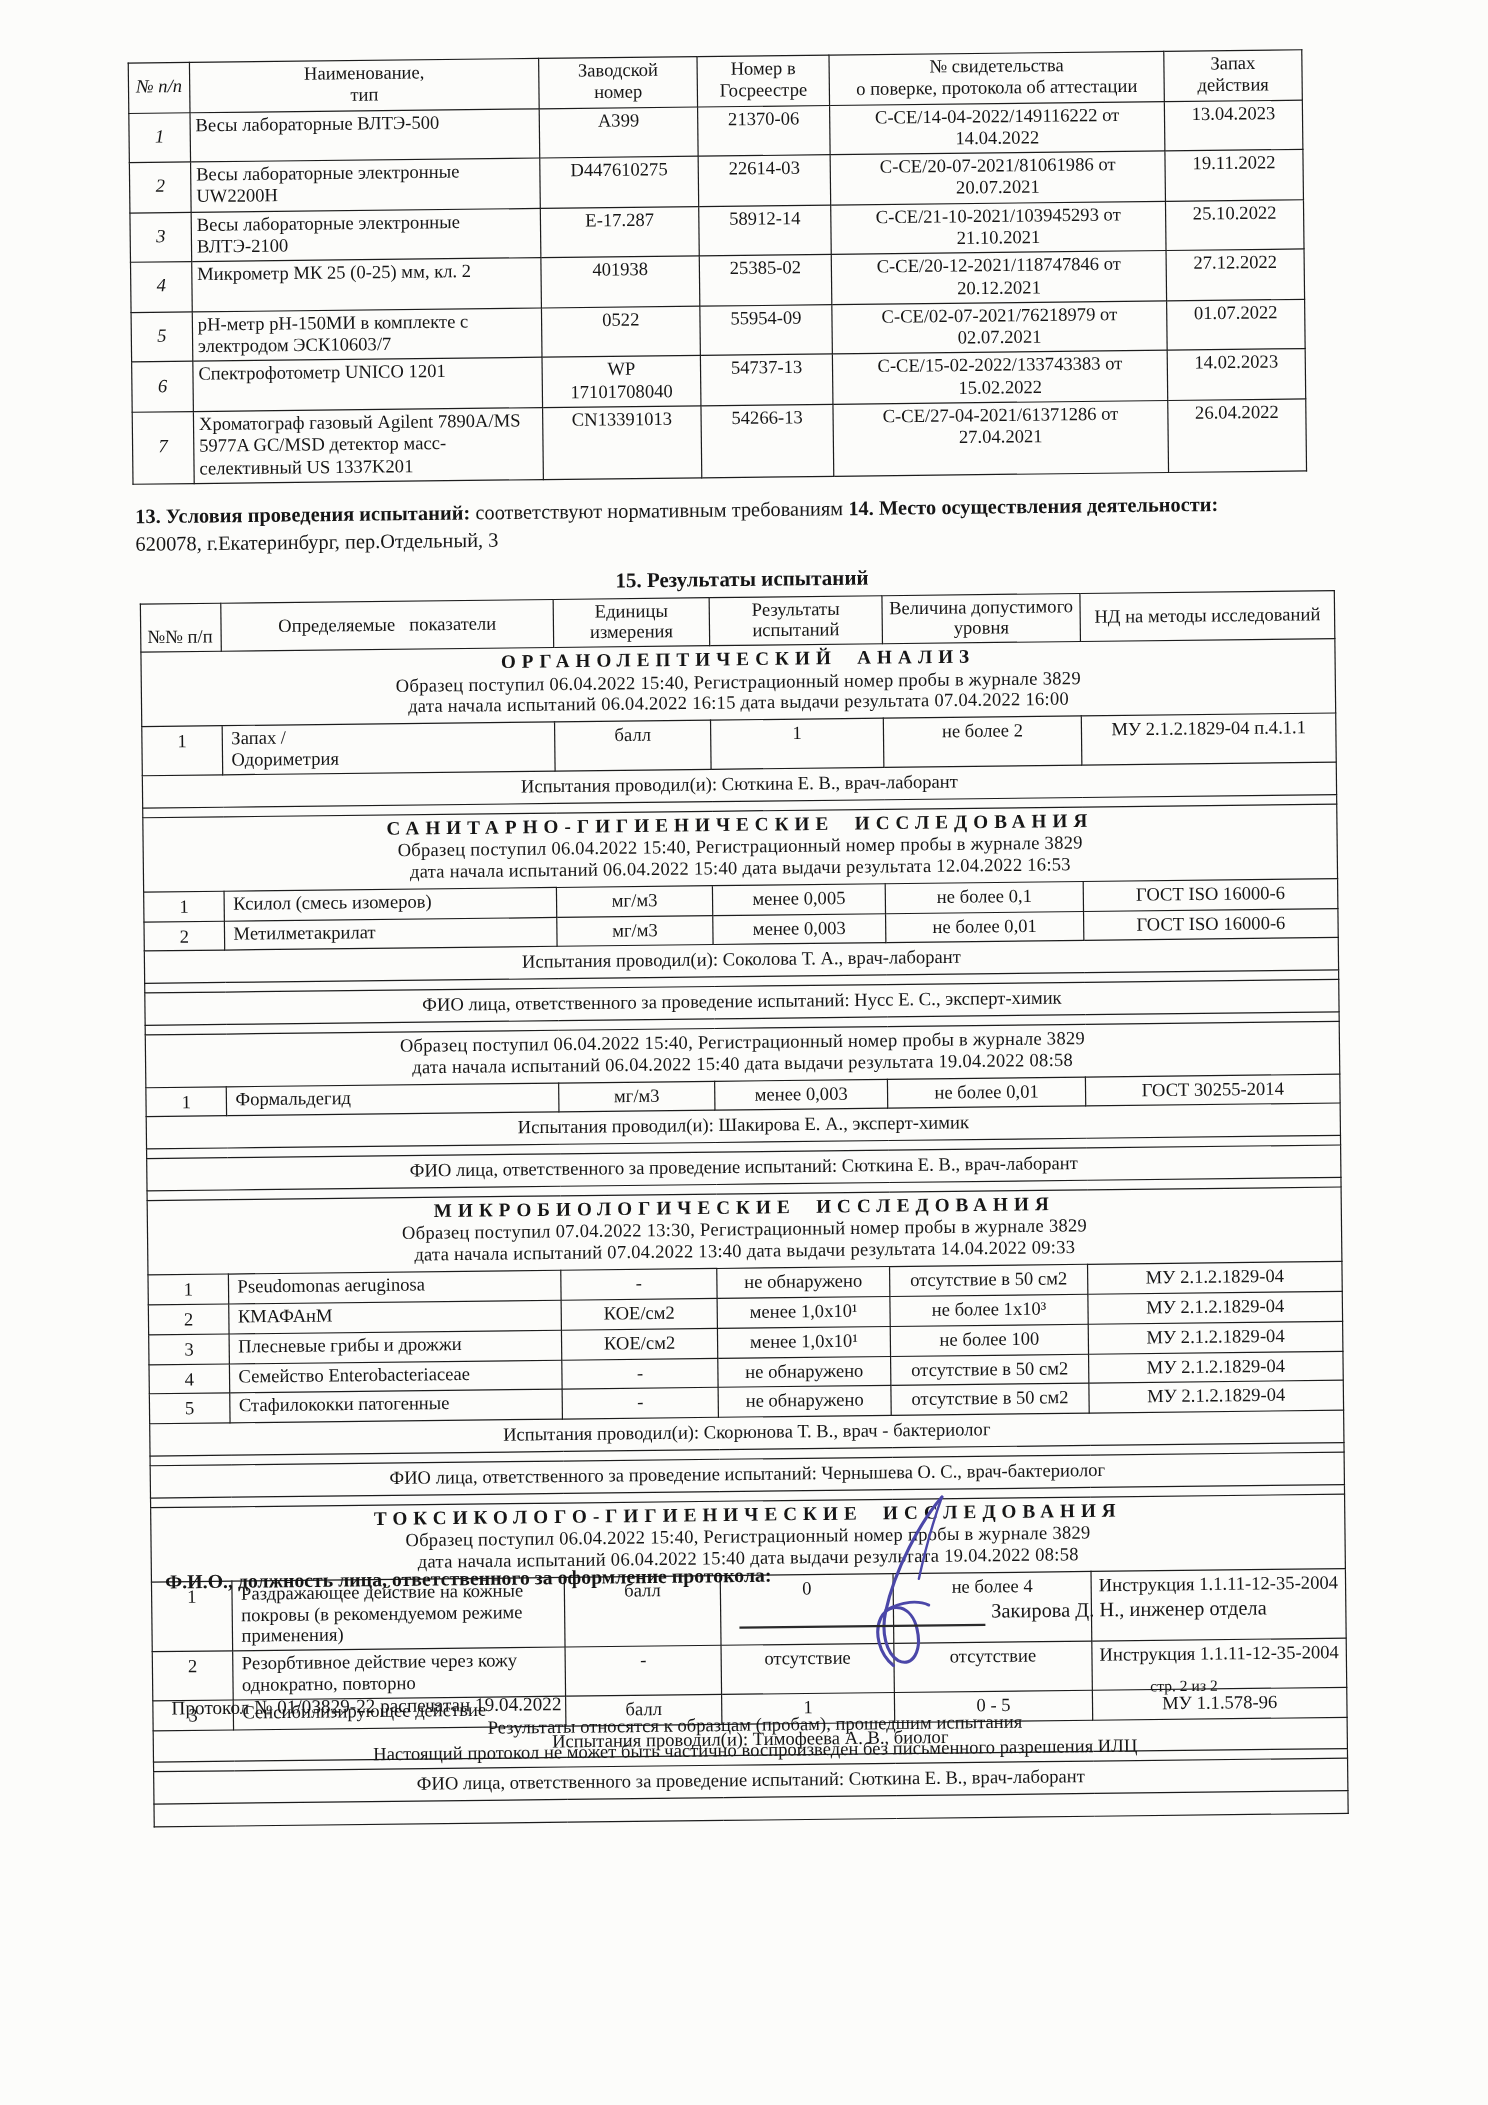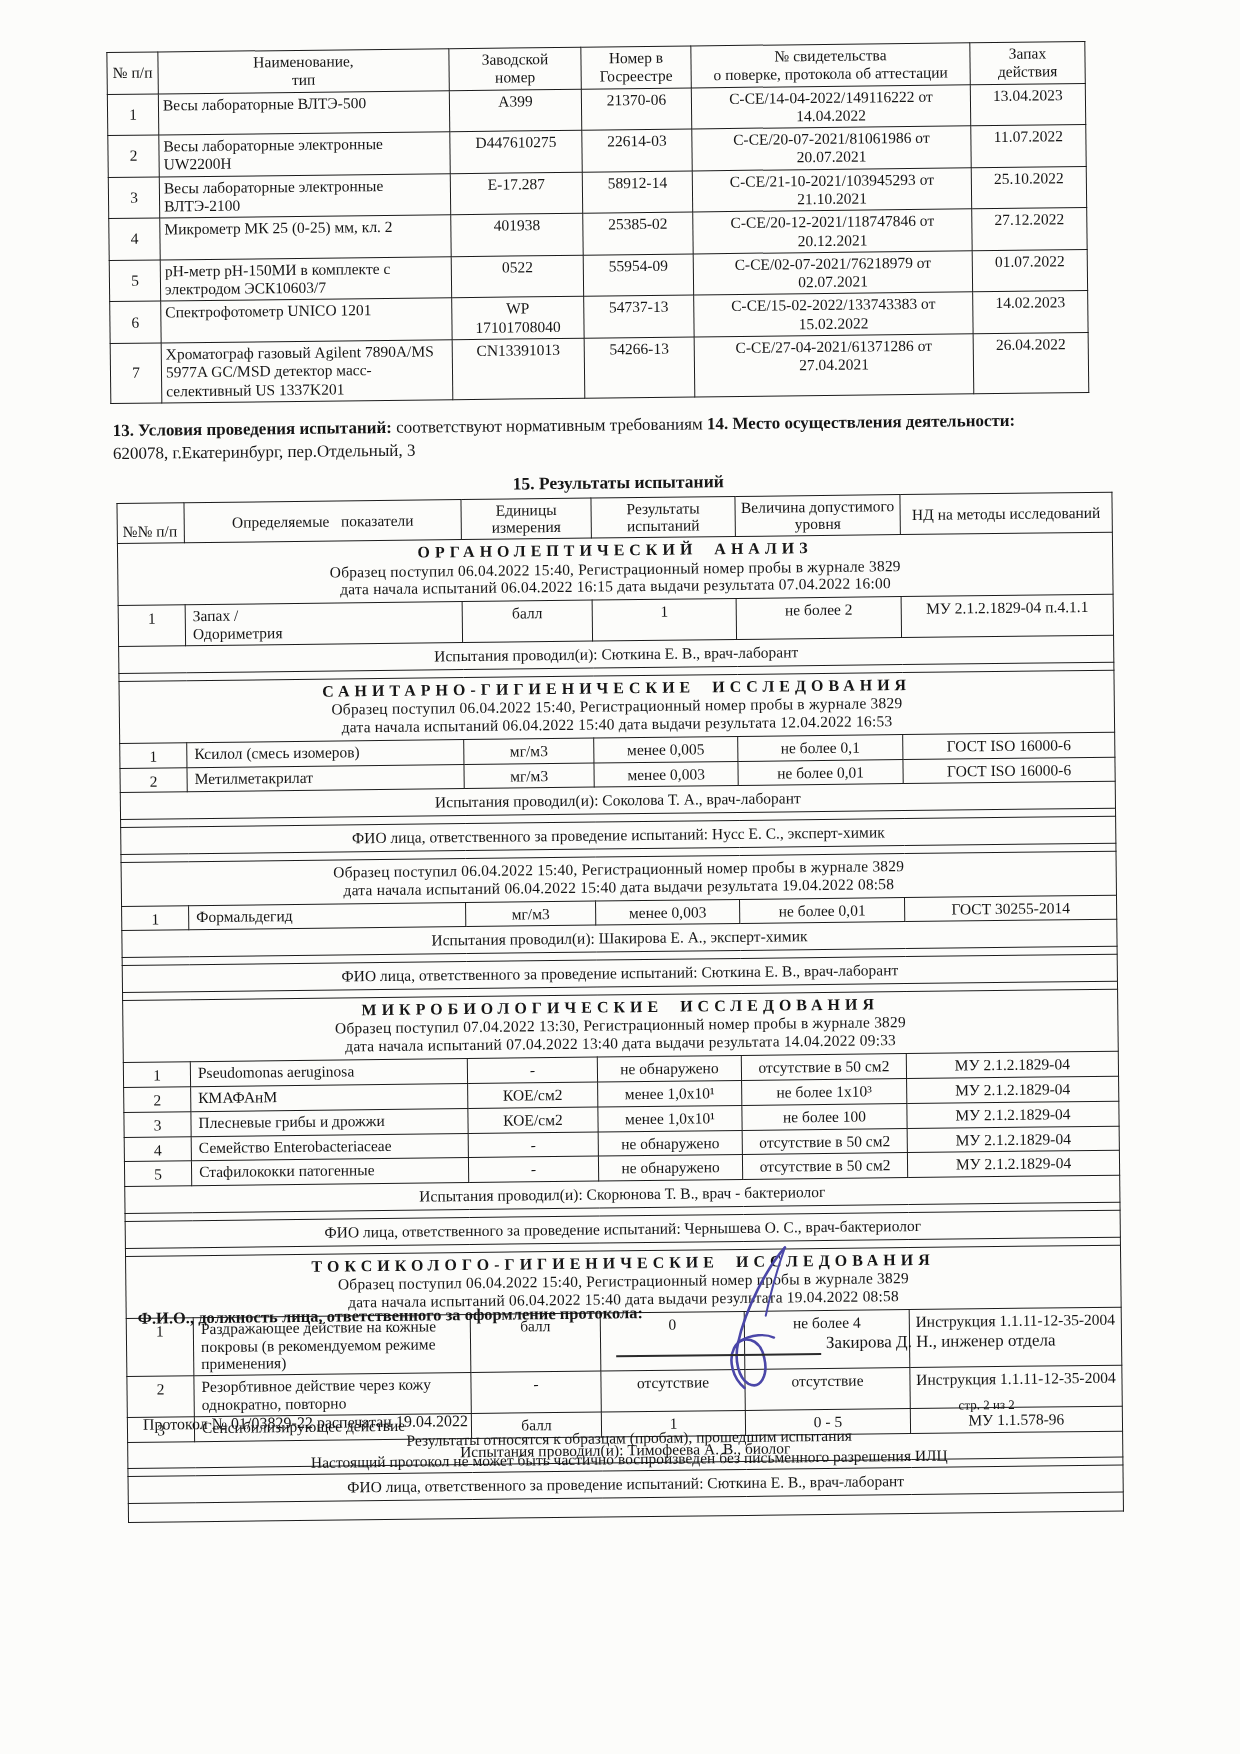--- a/index.html
+++ b/index.html
@@ -12,21 +12,21 @@
   .scan{ transform:rotate(-0.65deg); transform-origin:52% 40%; }
 
   
   table{border-collapse:collapse;}
   .eq-table{
     margin:46px 0 0 113px; width:924px; table-layout:fixed;
     font-size:15.5px; line-height:1.18;
   }
   .eq-table th,.eq-table td{border:1.6px solid #1c1c1c;padding:2px 4px;}
   .eq-table th{font-weight:normal;text-align:center;vertical-align:middle;white-space:pre-line;}
-  .eq-c0{text-align:center;width:42px;}
+  .eq-c0{text-align:center;width:42px;font-style:italic;}
   .eq-c1{text-align:left;width:282px;padding-left:7px;}
   .eq-c2{text-align:center;width:123px;white-space:pre-line;}
   .eq-c3{text-align:center;width:101px;}
   .eq-c4{text-align:center;width:270px;white-space:pre-line;}
   .eq-c5{text-align:center;width:106px;vertical-align:top;}
   .eq-table td{vertical-align:top;}
   .eq-table td.eq-c0{vertical-align:middle;}
 
   
   .conditions{margin:16px 40px 0 115px;font-size:17px;line-height:1.35;}
@@ -100,21 +100,21 @@
 14.04.2022</td>
             <td class="eq-c5">13.04.2023</td>
           </tr>
           <tr>
             <td class="eq-c0">2</td>
             <td class="eq-c1">Весы лабораторные электронные UW2200H</td>
             <td class="eq-c2">D447610275</td>
             <td class="eq-c3">22614-03</td>
             <td class="eq-c4">С-СЕ/20-07-2021/81061986 от
 20.07.2021</td>
-            <td class="eq-c5">11.07.2022</td>
+            <td class="eq-c5">19.11.2022</td>
           </tr>
           <tr>
             <td class="eq-c0">3</td>
             <td class="eq-c1">Весы лабораторные электронные ВЛТЭ-2100</td>
             <td class="eq-c2">Е-17.287</td>
             <td class="eq-c3">58912-14</td>
             <td class="eq-c4">С-СЕ/21-10-2021/103945293 от
 21.10.2021</td>
             <td class="eq-c5">25.10.2022</td>
           </tr>

